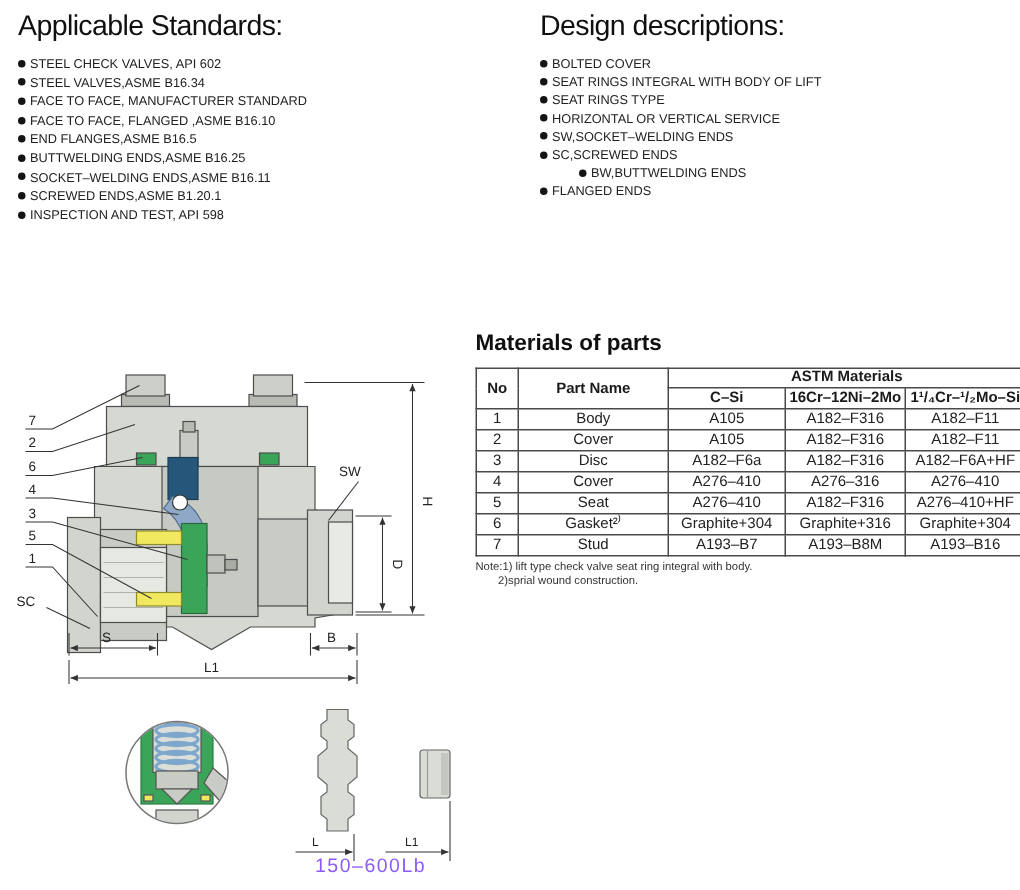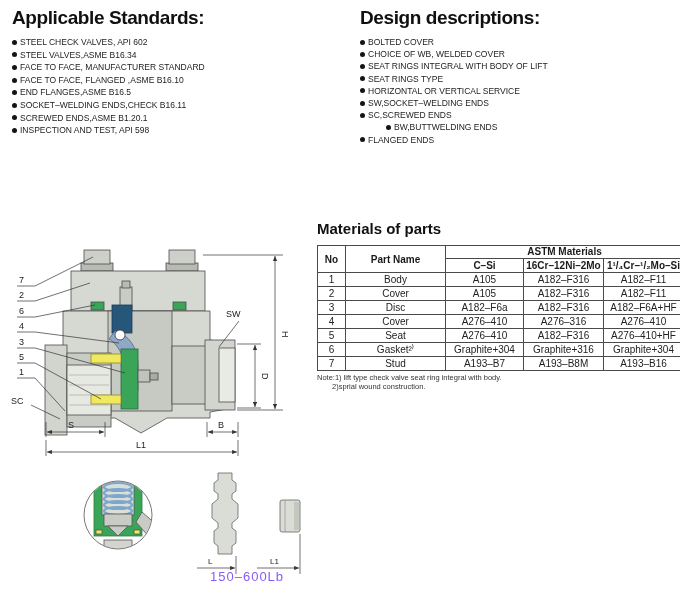--- a/index.html
+++ b/index.html
@@ -1,19 +1,19 @@
 <!DOCTYPE html>
 <html><head>
 <meta charset="utf-8">
 <style>
   html,body{margin:0;padding:0;background:#fff;}
   #page{position:relative;width:680px;height:593px;background:#ffffff;overflow:hidden;
         font-family:"Liberation Sans",sans-serif;color:#1a1a1a;}
   .col{position:absolute;}
-  .hd1{font-size:19px;font-weight:bold;letter-spacing:-0.4px;color:#101010;margin:0 0 7px 0;}
+  .hd1{font-size:19px;font-weight:normal;letter-spacing:-0.4px;color:#101010;margin:0 0 7px 0;}
   .hd2{font-size:15px;font-weight:bold;color:#101010;margin:0 0 8px 0;}
   .blist{margin:0;padding:0;list-style:none;}
   .blist .li{display:flex;align-items:center;font-size:8.5px;line-height:12.6px;color:#222;white-space:nowrap;}
   .blt{display:inline-block;width:5px;height:5px;border-radius:50%;background:#141414;margin-right:3px;flex:0 0 auto;}
   table.mat{border-collapse:collapse;width:362px;font-size:10px;border:1.5px solid #333;table-layout:fixed;padding-left:40px;}
   table.mat th, table.mat td{border:1px solid #4a4a4a;padding:0 2px;text-align:center;height:13px;line-height:13px;
       overflow:hidden;white-space:nowrap;}
   table.mat th{font-weight:bold;}
   table.mat td{font-weight:normal;color:#222;}
   .note{font-size:7.5px;line-height:8.5px;color:#333;margin-top:3px;}
@@ -45,43 +45,43 @@
       <div class="li">
           <span class="blt"></span>
           <span>FACE TO FACE, FLANGED ,ASME B16.10</span>
         </div>
       <div class="li">
           <span class="blt"></span>
           <span>END FLANGES,ASME B16.5</span>
         </div>
       <div class="li">
           <span class="blt"></span>
-          <span>SOCKET–WELDING ENDS,CHECK B16.11</span>
+          <span>BUTTWELDING ENDS,ASME B16.25</span>
+        </div>
+      <div class="li">
+          <span class="blt"></span>
+          <span>SOCKET–WELDING ENDS,ASME B16.11</span>
         </div>
       <div class="li">
           <span class="blt"></span>
           <span>SCREWED ENDS,ASME B1.20.1</span>
         </div>
       <div class="li">
           <span class="blt"></span>
           <span>INSPECTION AND TEST, API 598</span>
         </div>
     </div>
   </div>
 
   <div class="col" style="left:360px;top:7px;width:295px;">
     <div class="hd1">Design descriptions:</div>
     <div class="blist" style="line-height:12.2px;">
       <div class="li" style="line-height:12.2px;">
           <span class="blt"></span>
           <span>BOLTED COVER</span>
-        </div>
-      <div class="li" style="line-height:12.2px;">
-          <span class="blt"></span>
-          <span>CHOICE OF WB, WELDED COVER</span>
         </div>
       <div class="li" style="line-height:12.2px;">
           <span class="blt"></span>
           <span>SEAT RINGS INTEGRAL WITH BODY OF LIFT</span>
         </div>
       <div class="li" style="line-height:12.2px;">
           <span class="blt"></span>
           <span>SEAT RINGS TYPE</span>
         </div>
       <div class="li" style="line-height:12.2px;">

